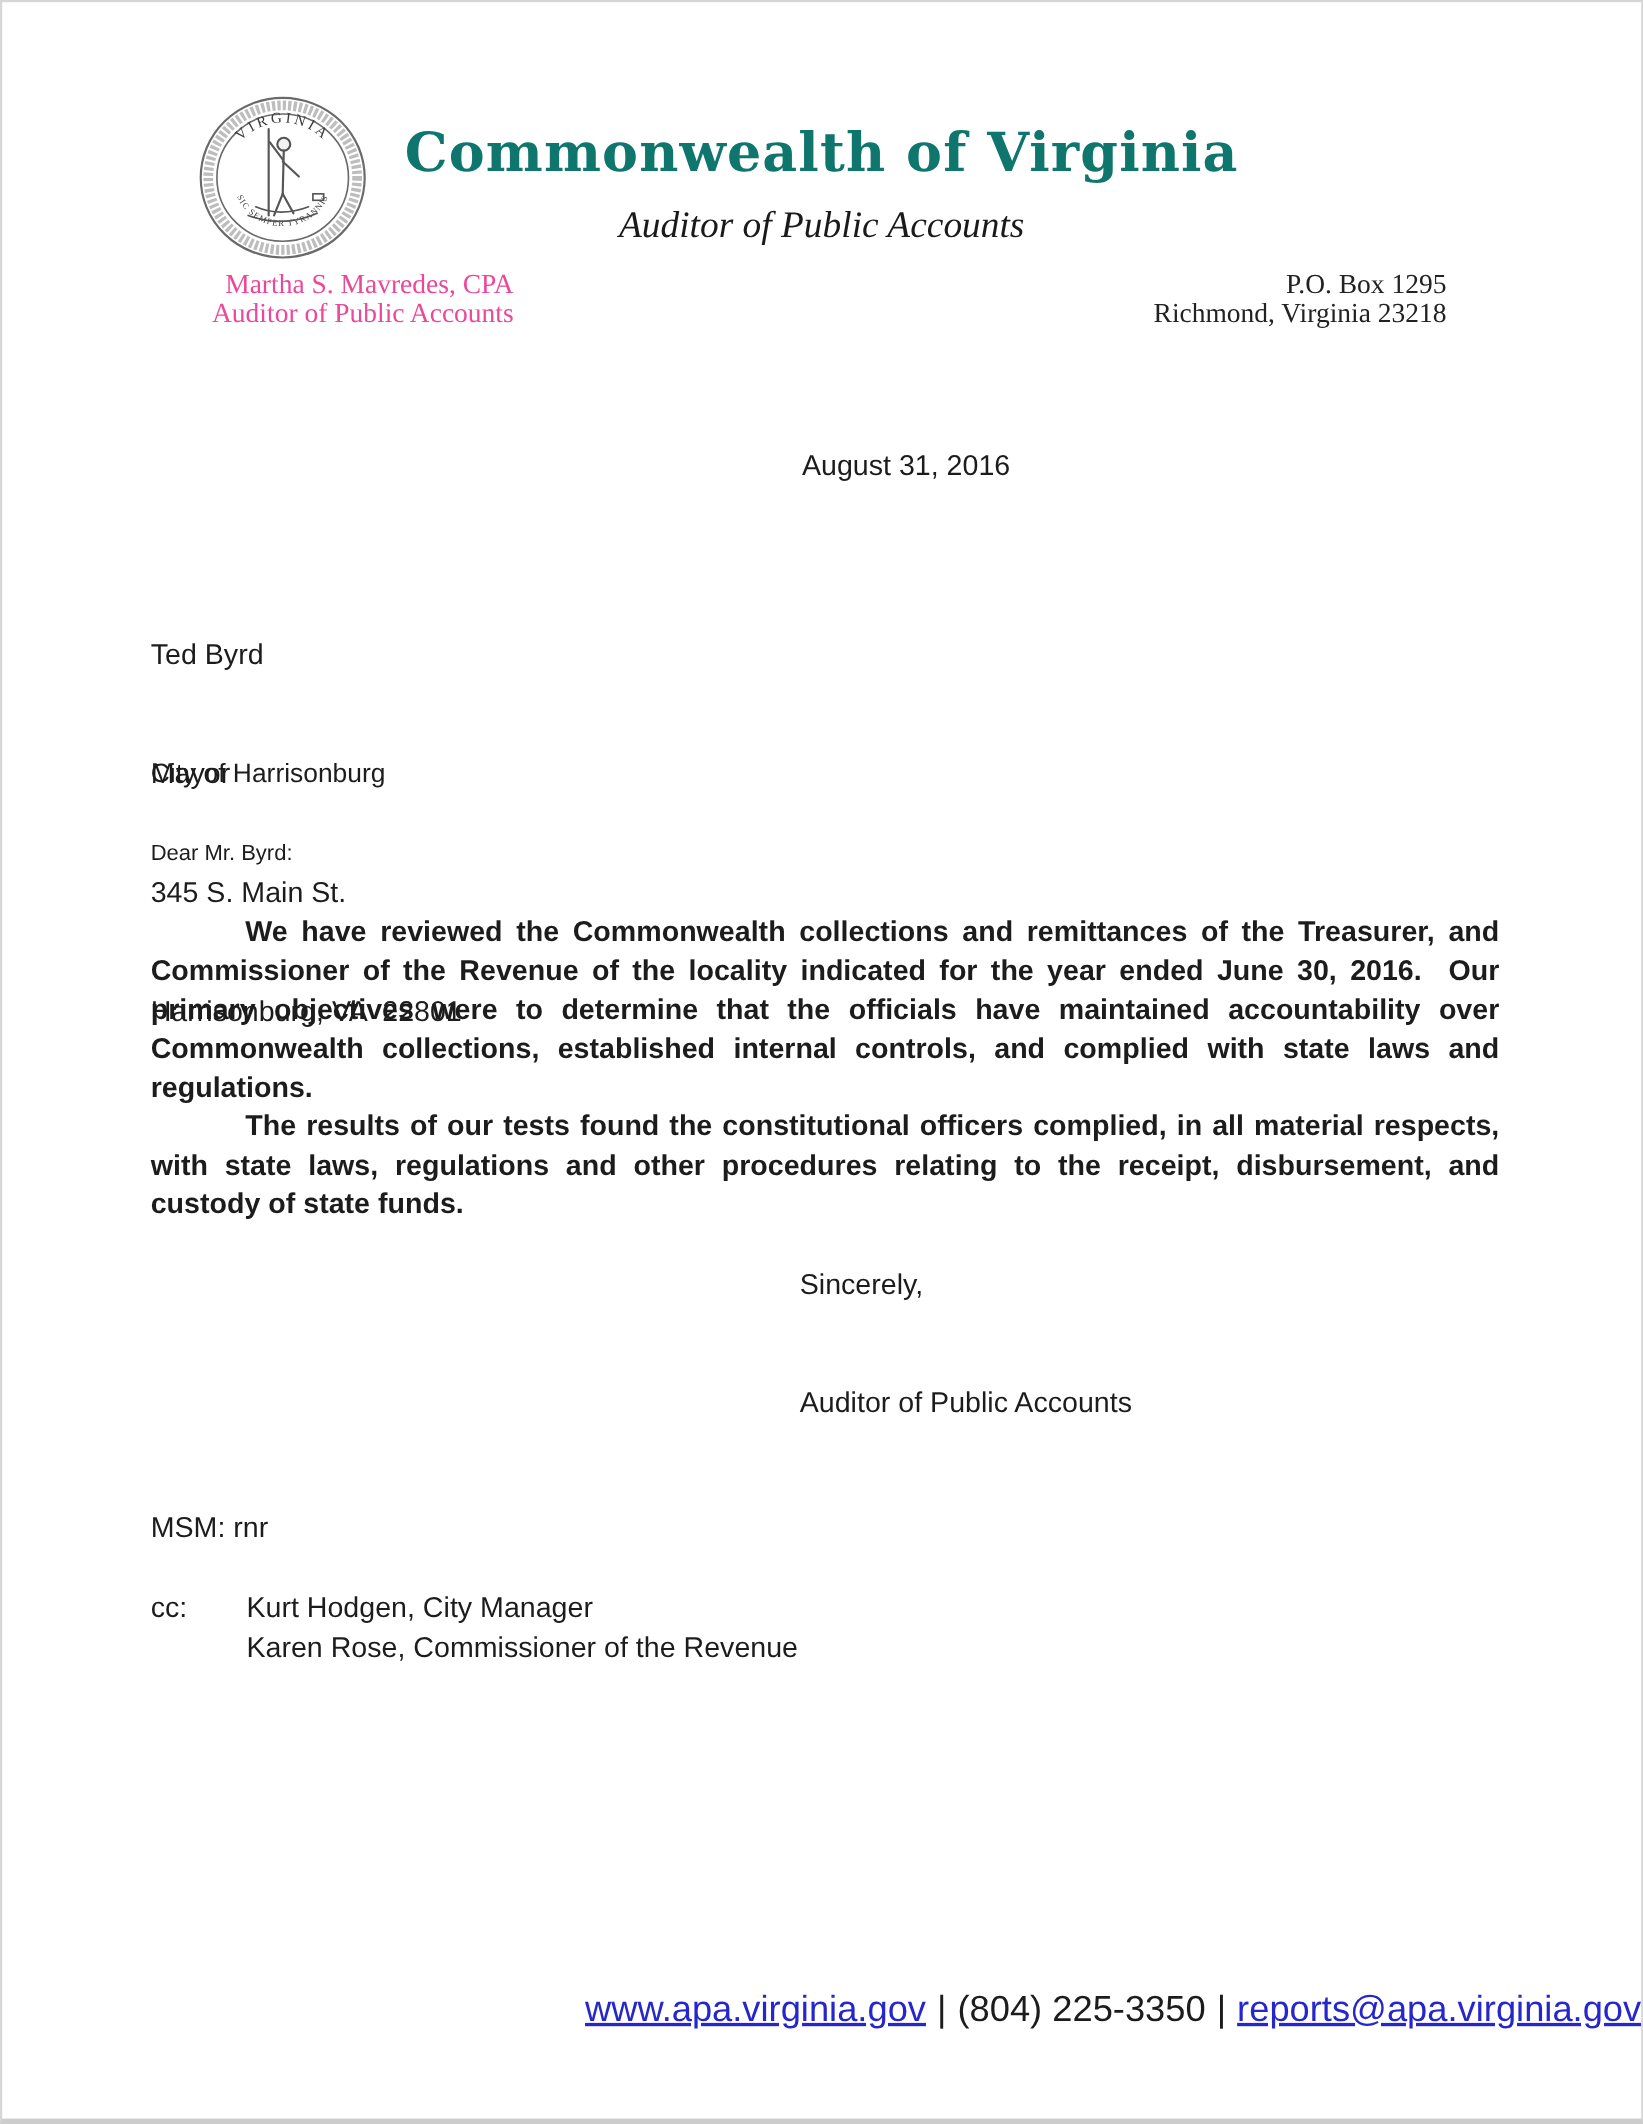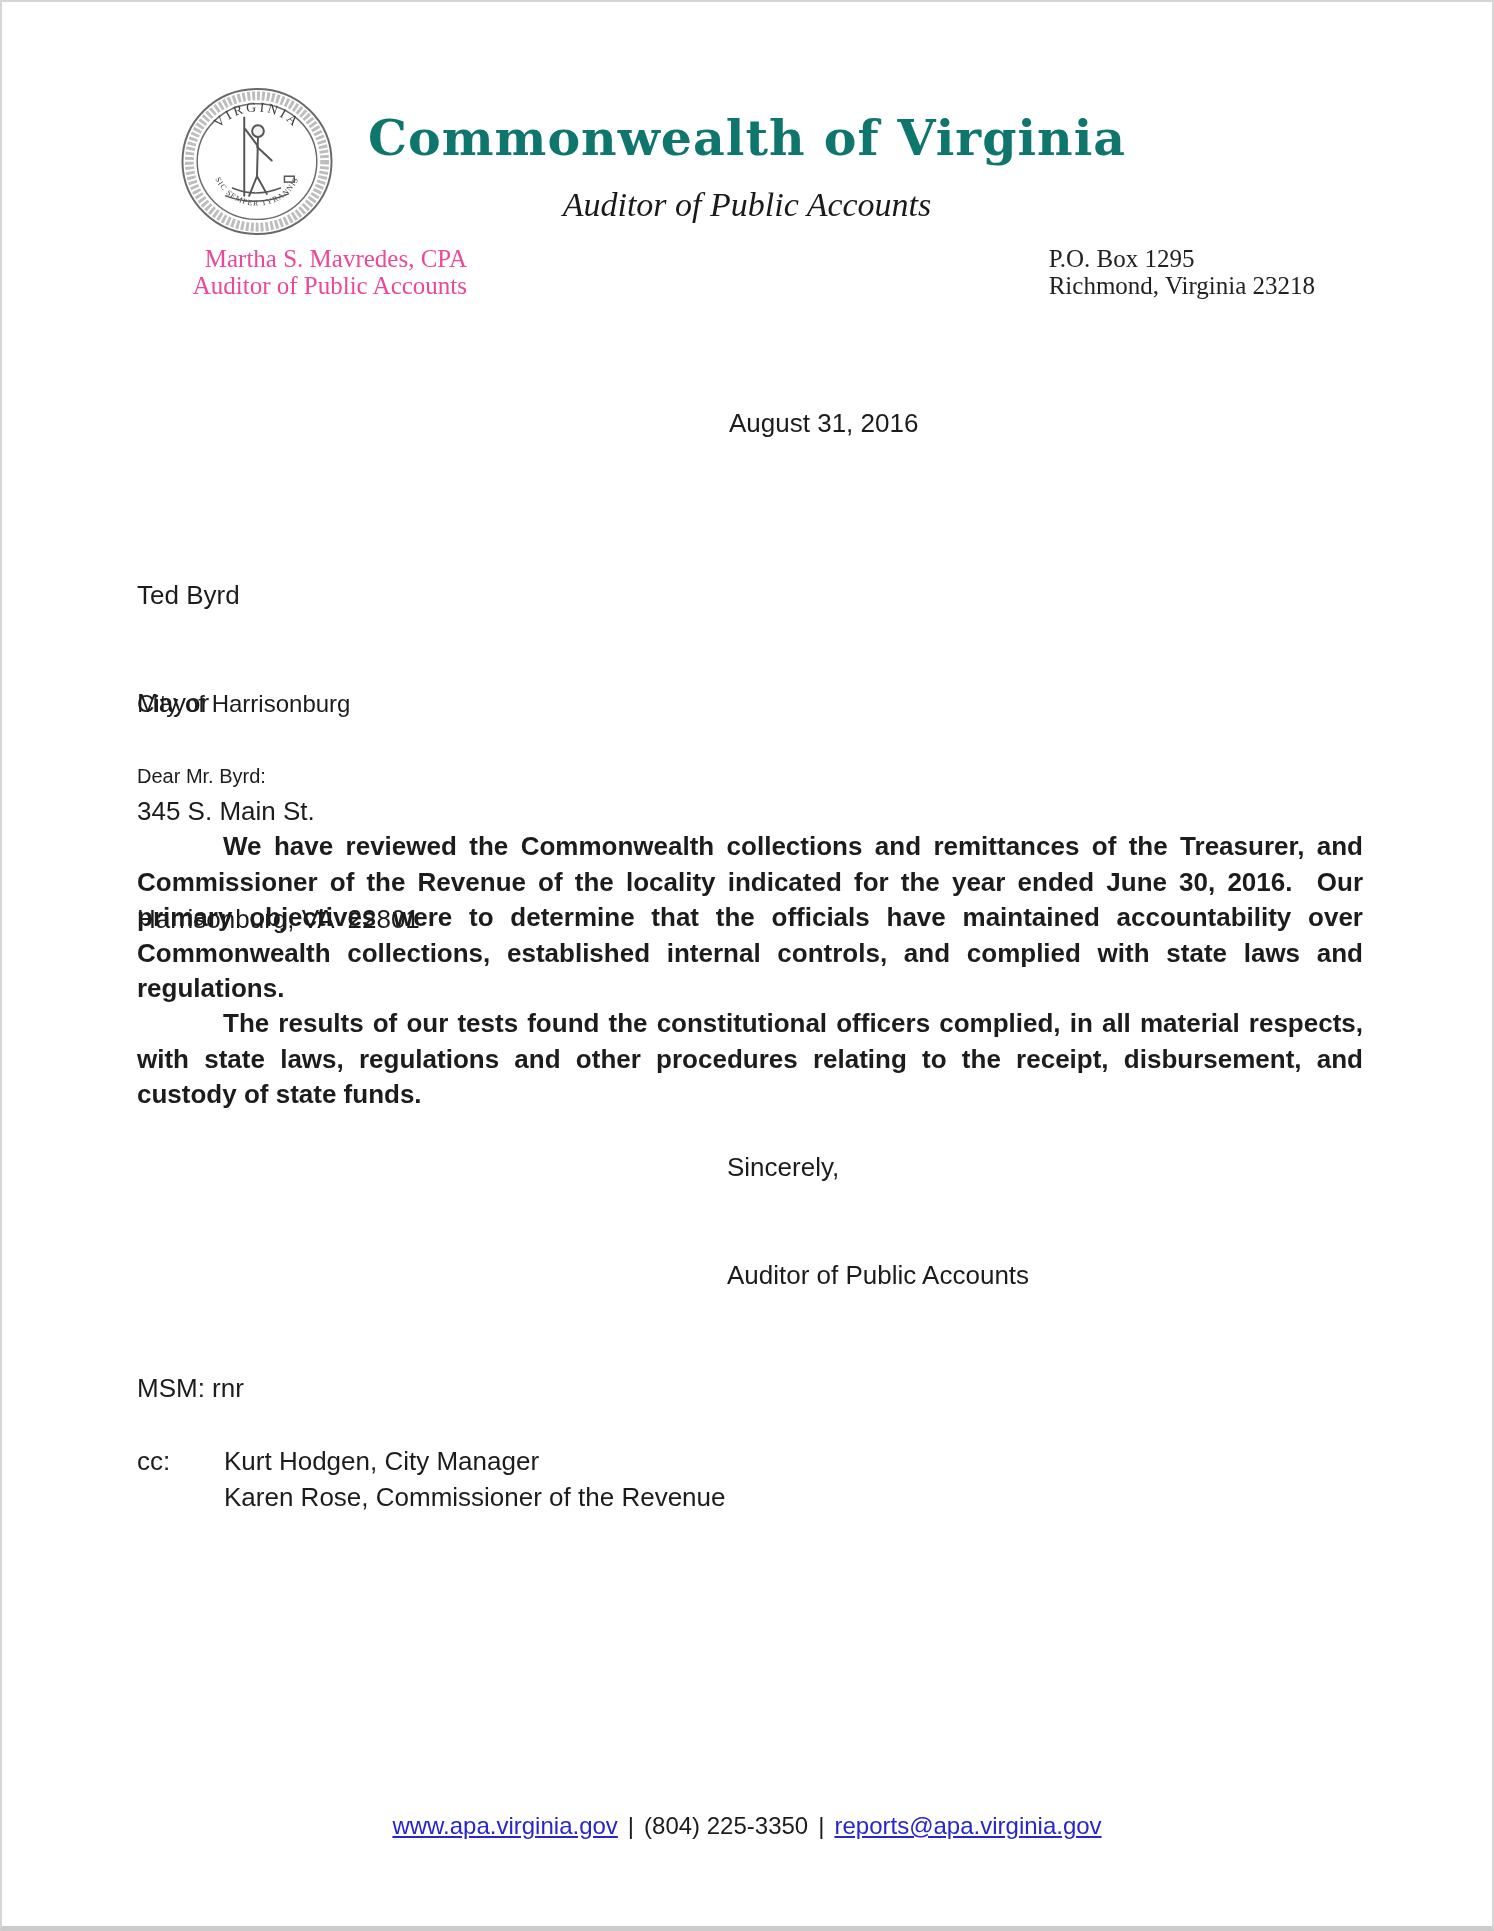--- a/index.html
+++ b/index.html
@@ -26,21 +26,21 @@
     text-align:center; font-family:"Liberation Serif", serif;
     font-style:italic; font-size:34px; line-height:1; color:#1a1a1a;
   }
   .info-left {
     position:absolute; left:130px; top:243px; width:335px;
     text-align:right; font-family:"Liberation Serif", serif;
     font-size:25px; line-height:27px; color:#ec4899;
   }
   .info-right {
     position:absolute; right:177px; top:243px;
-    font-family:"Liberation Serif", serif;
+    text-align:right; font-family:"Liberation Serif", serif;
     font-size:25px; line-height:27px; color:#222;
   }
   .date      { position:absolute; left:727px; top:404px; font-size:26px; line-height:35px; }
   .recipient { position:absolute; left:135px; top:503px; font-size:26px; line-height:36px; white-space:pre-wrap; }
   .locality  { position:absolute; left:135px; top:684px; font-size:24px; line-height:36px; }
   .salutation{ position:absolute; left:135px; top:756px; font-size:20px; line-height:36px; }
   .body-para {
     position:absolute; left:135px; width:1226px;
     font-size:26px; line-height:35.5px;
     text-align:justify; text-indent:86px; white-space:pre-wrap;font-weight:bold;
@@ -48,21 +48,21 @@
   .para-1 { top:827px; }
   .para-2 { top:1004px; }
   .closing   { position:absolute; left:725px; top:1148px; font-size:26px; line-height:35px; }
   .sig-title { position:absolute; left:725px; top:1256px; font-size:26px; line-height:35px; }
   .reference { position:absolute; left:135px; top:1369px; font-size:26px; line-height:35px;text-align:right; }
   .cc-block  { position:absolute; left:135px; top:1441px; font-size:26px; line-height:36px; display:flex; }
   .cc-label  { width:87px; flex:0 0 87px; }
   .footer {
     position:absolute; left:0; top:1806px; width:100%;
     box-sizing:border-box; 
-    text-align:center; font-size:24px; line-height:36px; color:#1c1c1c;
+    text-align:right; font-size:33px; line-height:36px; color:#1c1c1c;
   }
   .footer a { text-decoration:underline; cursor:pointer; }
   .footer .sep { color:#1c1c1c; margin:0 10px; }
   .seal svg text { font-family:"Liberation Serif", serif; fill:#3c3c3c; }
 </style>
 </head>
 <body>
 
 <div class="page">
 

